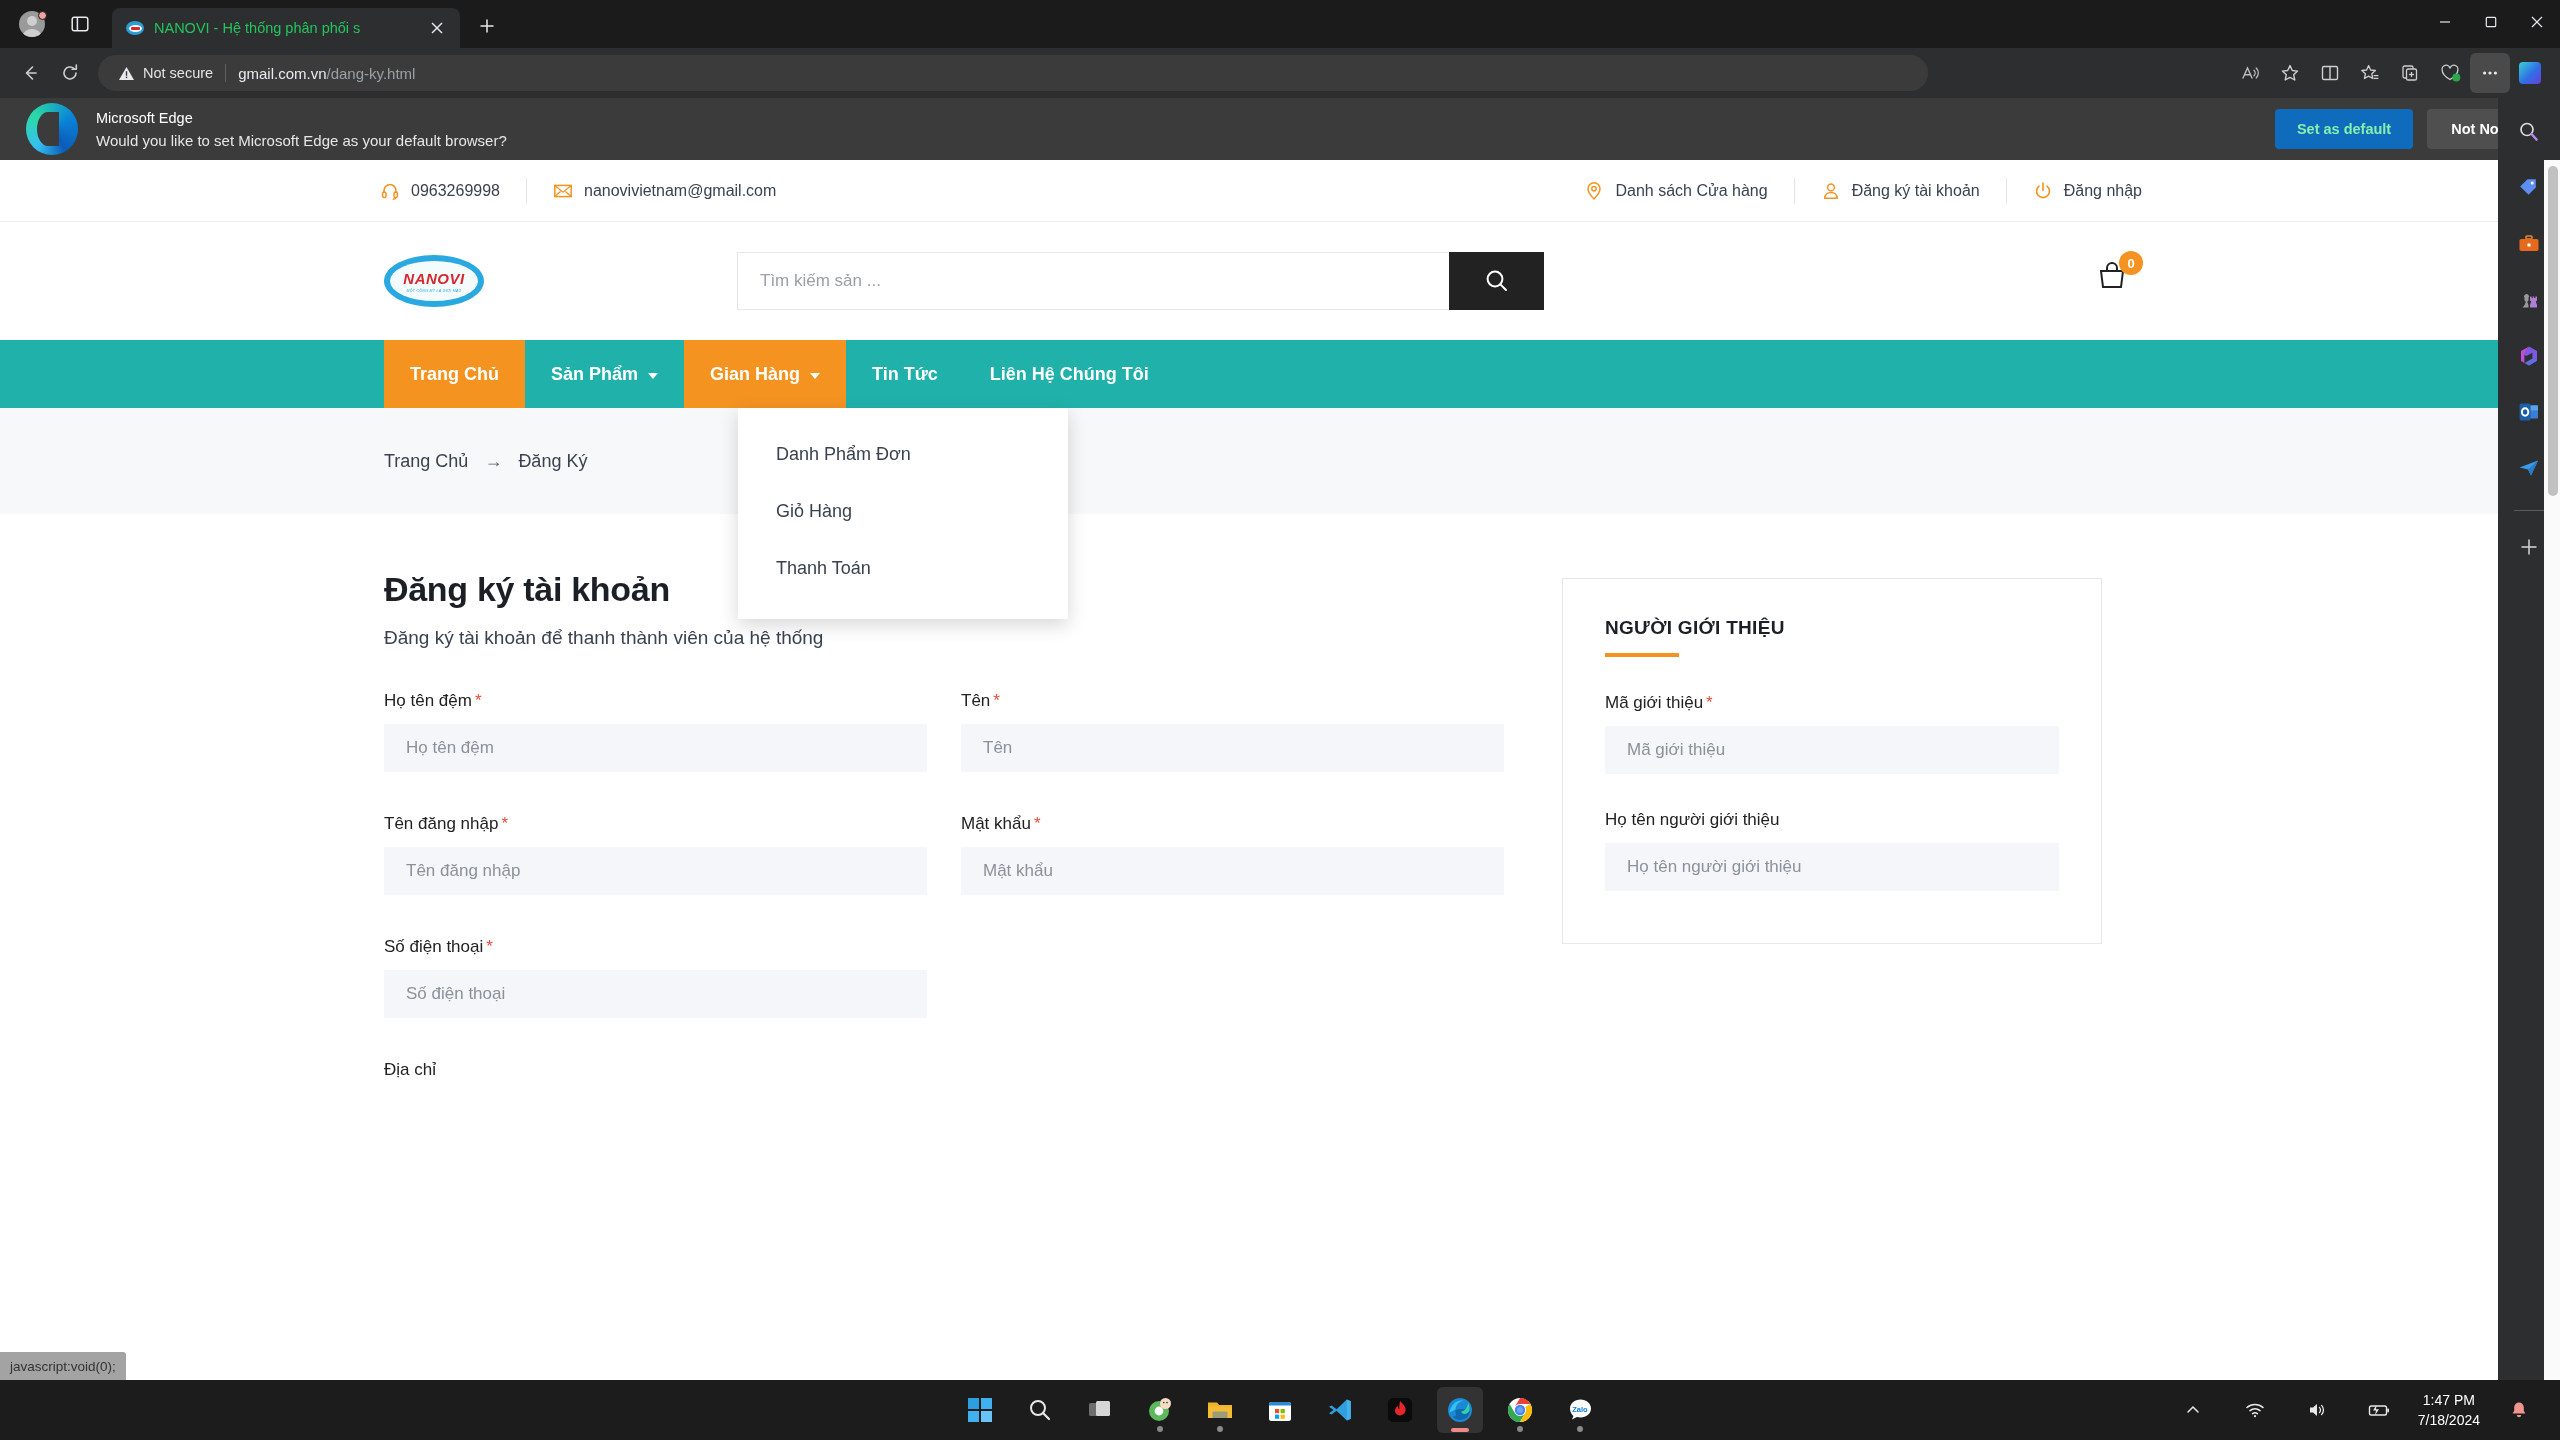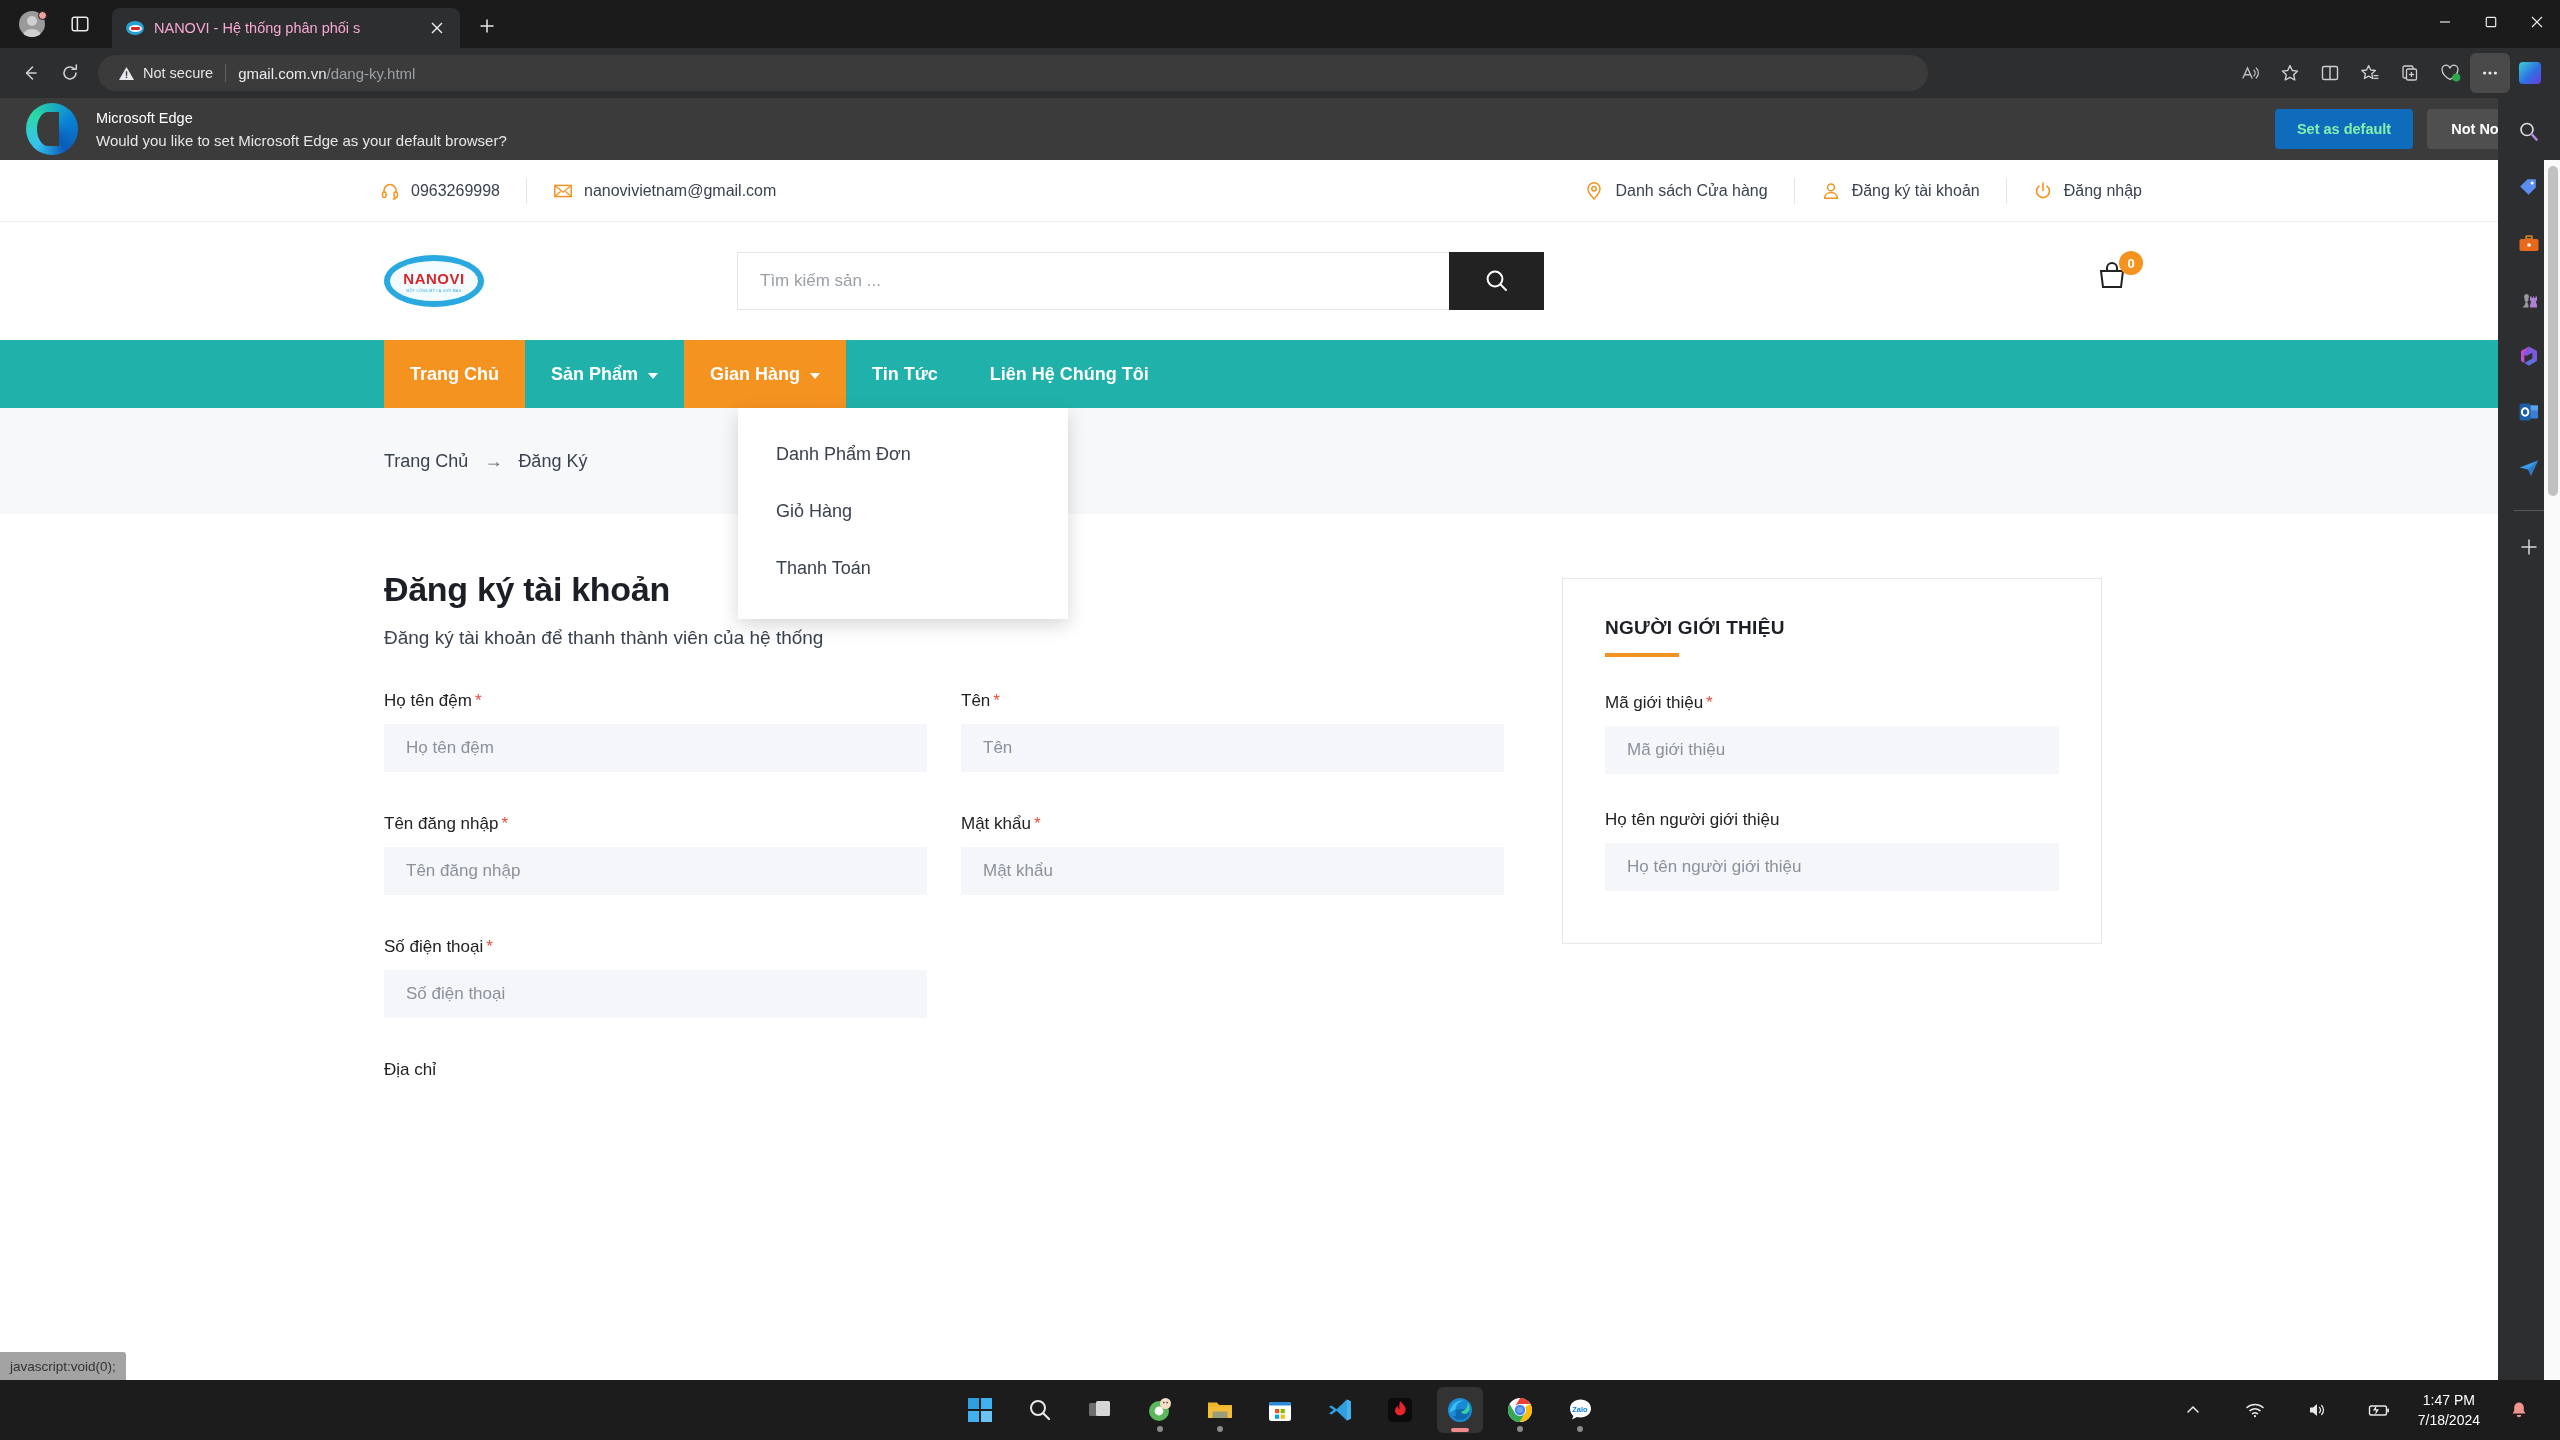--- a/index.html
+++ b/index.html
@@ -51,21 +51,21 @@
     background: #2a9fd6; flex: 0 0 auto; position: relative;
     display:flex;align-items:center;justify-content:center;
   }
   .tab-favicon::after {
     content:""; width:13px;height:7px;border-radius:50%;background:#fff;
   }
   .tab-favicon i {
     position:absolute; width:9px;height:3px;background:#d7262c;border-radius:1px;
   }
   .tab-title {
-    margin-left: 10px; font-size: 14.5px; color: #f9a8d4;
+    margin-left: 10px; font-size: 14.5px; color: #22c55e;
     white-space: nowrap; overflow: hidden;
     -webkit-mask-image: linear-gradient(to right, #000 84%, transparent 98%);
             mask-image: linear-gradient(to right, #000 84%, transparent 98%);
     flex: 1 1 auto;
   }
   .tab-close { width: 26px; height: 26px; display: flex; align-items: center; justify-content: center; flex:0 0 auto;}
   .newtab-btn { width: 38px; height: 38px; margin-left: 8px; margin-bottom: 3px;
     display: flex; align-items: center; justify-content: center; }
   .win-controls { position: absolute; right: 0; top: 0; display: flex; height: 44px; }
   .win-btn { width: 46px; height: 44px; display: flex; align-items: center; justify-content: center; }
@@ -142,21 +142,21 @@
   .tb-item { display: flex; align-items: center; gap: 11px; padding: 0 26px; height: 30px; }
   .tb-item:first-child { padding-left: 0; }
   .vsep { width: 1px; height: 26px; background: #e3e6ea; }
   .topbar-right { display: flex; align-items: center; margin-left: auto; margin-right: 330px; }
 
   .header-mid {
     height: 118px; display: flex; align-items: center; position: relative;
   }
   .logo {
     margin-left: 384px; width: 100px; height: 54px; position: relative;
-    display: flex; align-items: center; 
+    display: flex; align-items: center;  font-style: italic;
   }
   .logo-oval {
     width: 100px; height: 52px; border-radius: 50%;
     background: #29a9e0; display: flex; align-items: center; justify-content: center;
   }
   .logo-inner {
     width: 88px; height: 40px; border-radius: 50%; background: #f4fbfd;
     display: flex; flex-direction: column; align-items: center; justify-content: center;
   }
   .logo-text { color: #d7262c; font-size: 15px; font-weight: bold; letter-spacing: .5px; font-family:"Liberation Sans",sans-serif;}

